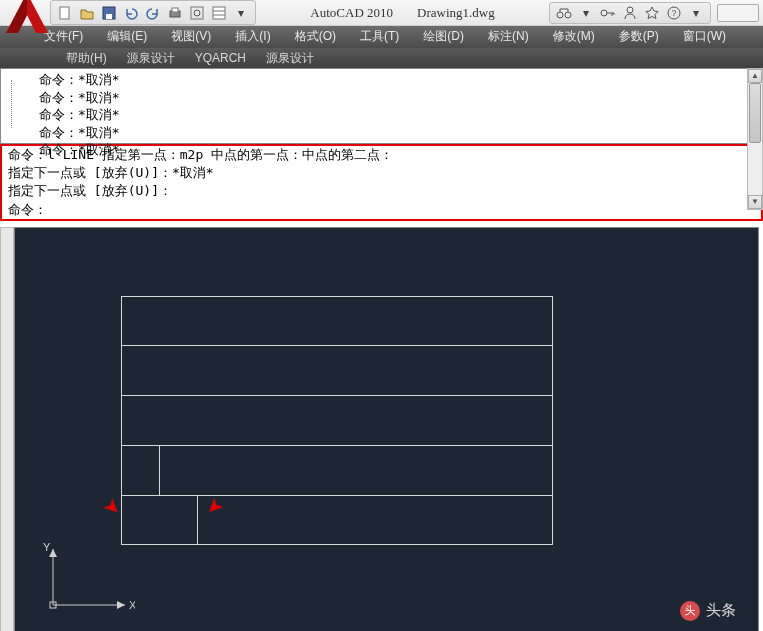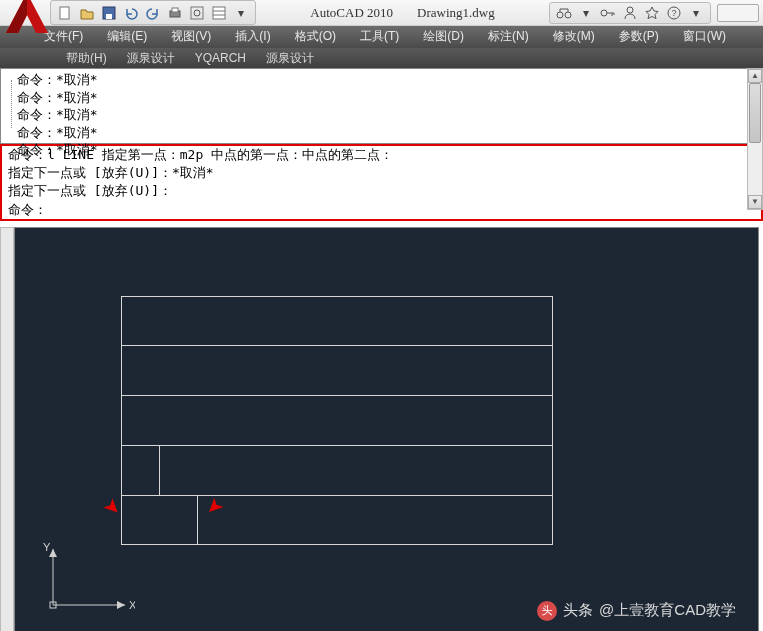--- a/index.html
+++ b/index.html
@@ -16,21 +16,21 @@
     .win-ctrl { width: 42px; height: 18px; border: 1px solid #aaa; border-radius: 2px; margin-right: 4px; background: #f4f4f4; }
     
     .menubar { height: 22px; background: linear-gradient(#6b6b6b, #4a4a4a); display: flex; align-items: flex-end; padding-left: 32px; gap: 0; }
     .menubar-item { color: #e8e8e8; padding: 3px 12px; cursor: pointer; font-size: 12px; }
     .menubar2 { height: 20px; background: linear-gradient(#5a5a5a, #3f3f3f); display: flex; align-items: center; padding-left: 56px; gap: 0; }
     .menubar2-item { color: #d8d8d8; padding: 2px 10px; cursor: pointer; font-size: 12px; }
     
     .cmd-window { background: #fff; border: 1px solid #888; font-family: SimSun, monospace; font-size: 13px; padding: 2px 6px; line-height: 1.35; color: #000; position: relative; }
     .cmd-tree { position: absolute; left: 4px; top: 3px; bottom: 3px; width: 18px; }
     .cmd-tree-line { position: absolute; left: 6px; top: 8px; bottom: 12px; border-left: 1px dotted #888; }
-    .cmd-history { margin-left: 10px; }
+    .cmd-history { margin-left: 32px; }
     .cmd-redbox { border: 2px solid #e00000; background: #fff; padding: 0 6px; margin-top: 0; }
     
     .canvas-wrap { position: relative; width: 100%; background: #fff; }
     .canvas { position: absolute; left: 14px; top: 6px; right: 4px; bottom: 4px; background: #1c2733; border: 1px solid #888; }
     .left-strip { position: absolute; left: 0; top: 6px; width: 14px; bottom: 4px; background: #e8e8e8; border: 1px solid #bbb; }
     
     .table-rect { position: absolute; border: 1px solid #d8d8d8; }
     .table-line { position: absolute; background: #d8d8d8; }
     
     .arrow { position: absolute; color: #e00000; font-size: 18px; font-weight: bold; }
@@ -214,16 +214,15 @@
       <line x1="18" y1="62" x2="18" y2="6"></line>
       <polygon points="18,6 14,14 22,14"></polygon>
       <rect x="15" y="59" width="6" height="6" fill="none" stroke="#d0d0d0"></rect>
       <text x="94" y="66">X</text>
       <text x="8" y="8">Y</text>
     </svg>
 
     <div class="watermark">
       <span class="wm-badge">头</span>
       <span>头条</span>
-      <span>@上壹教育CAD教学</span>
     </div>
   </div>
 </div>
 
 </body></html>

